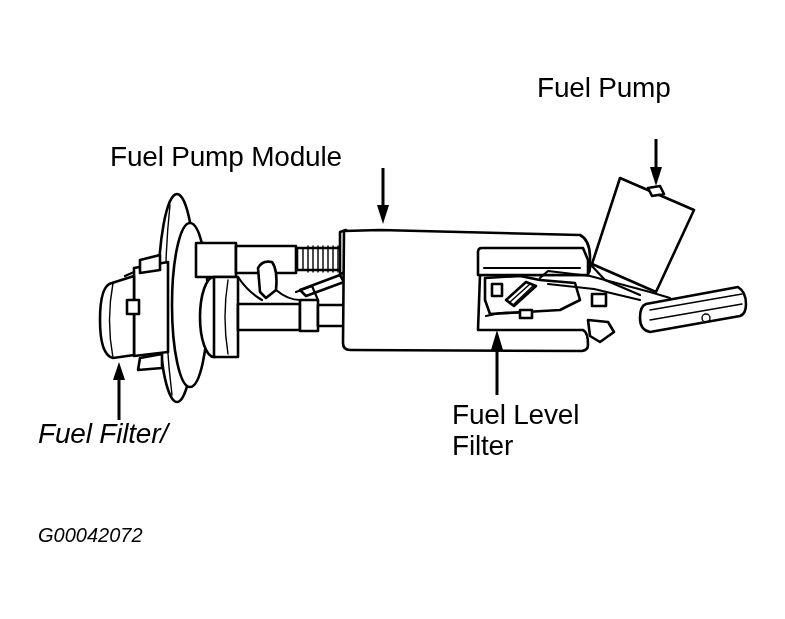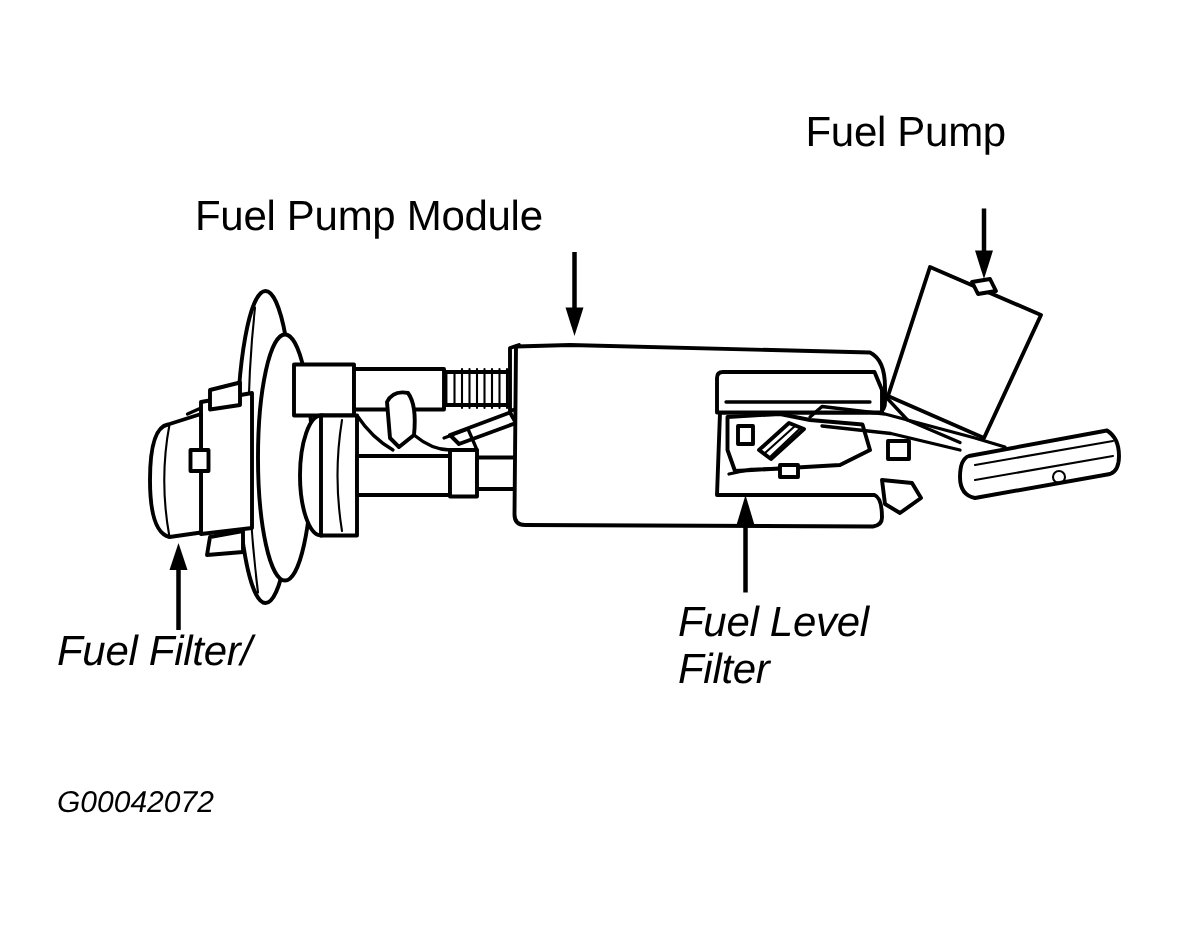--- a/index.html
+++ b/index.html
@@ -107,30 +107,30 @@
   <g>
     <line class="arrow-shaft" x1="119" y1="420" x2="119" y2="375"></line>
     <path class="k" d="M113 380 L125 380 L119 362 Z"></path>
   </g>
   <g>
     <line class="arrow-shaft" x1="497" y1="395" x2="497" y2="345"></line>
     <path class="k" d="M491 350 L503 350 L497 330 Z"></path>
   </g>
 </svg>
 
-<div class="label" style="left:110px; top:128px;margin-left:20px;">
+<div class="label" style="left:110px; top:141px;">
   <span>Fuel Pump Module</span>
 </div>
 
 <div class="label" style="left:537px; top:72px;">
   <div>Fuel Pump</div>
 </div>
 
 <div class="label" style="left:38px; top:418px;font-style:italic;">
   <div>Fuel Filter/</div>
 </div>
 
-<div class="label" style="left:452px; top:399px;font-style:italic;">
+<div class="label" style="left:452px; top:399px;">
   <div>Fuel Level</div>
   <div>Filter</div>
 </div>
 
 <div class="fig-id" style="left:38px; top:524px;">G00042072</div>
 
 </body></html>

